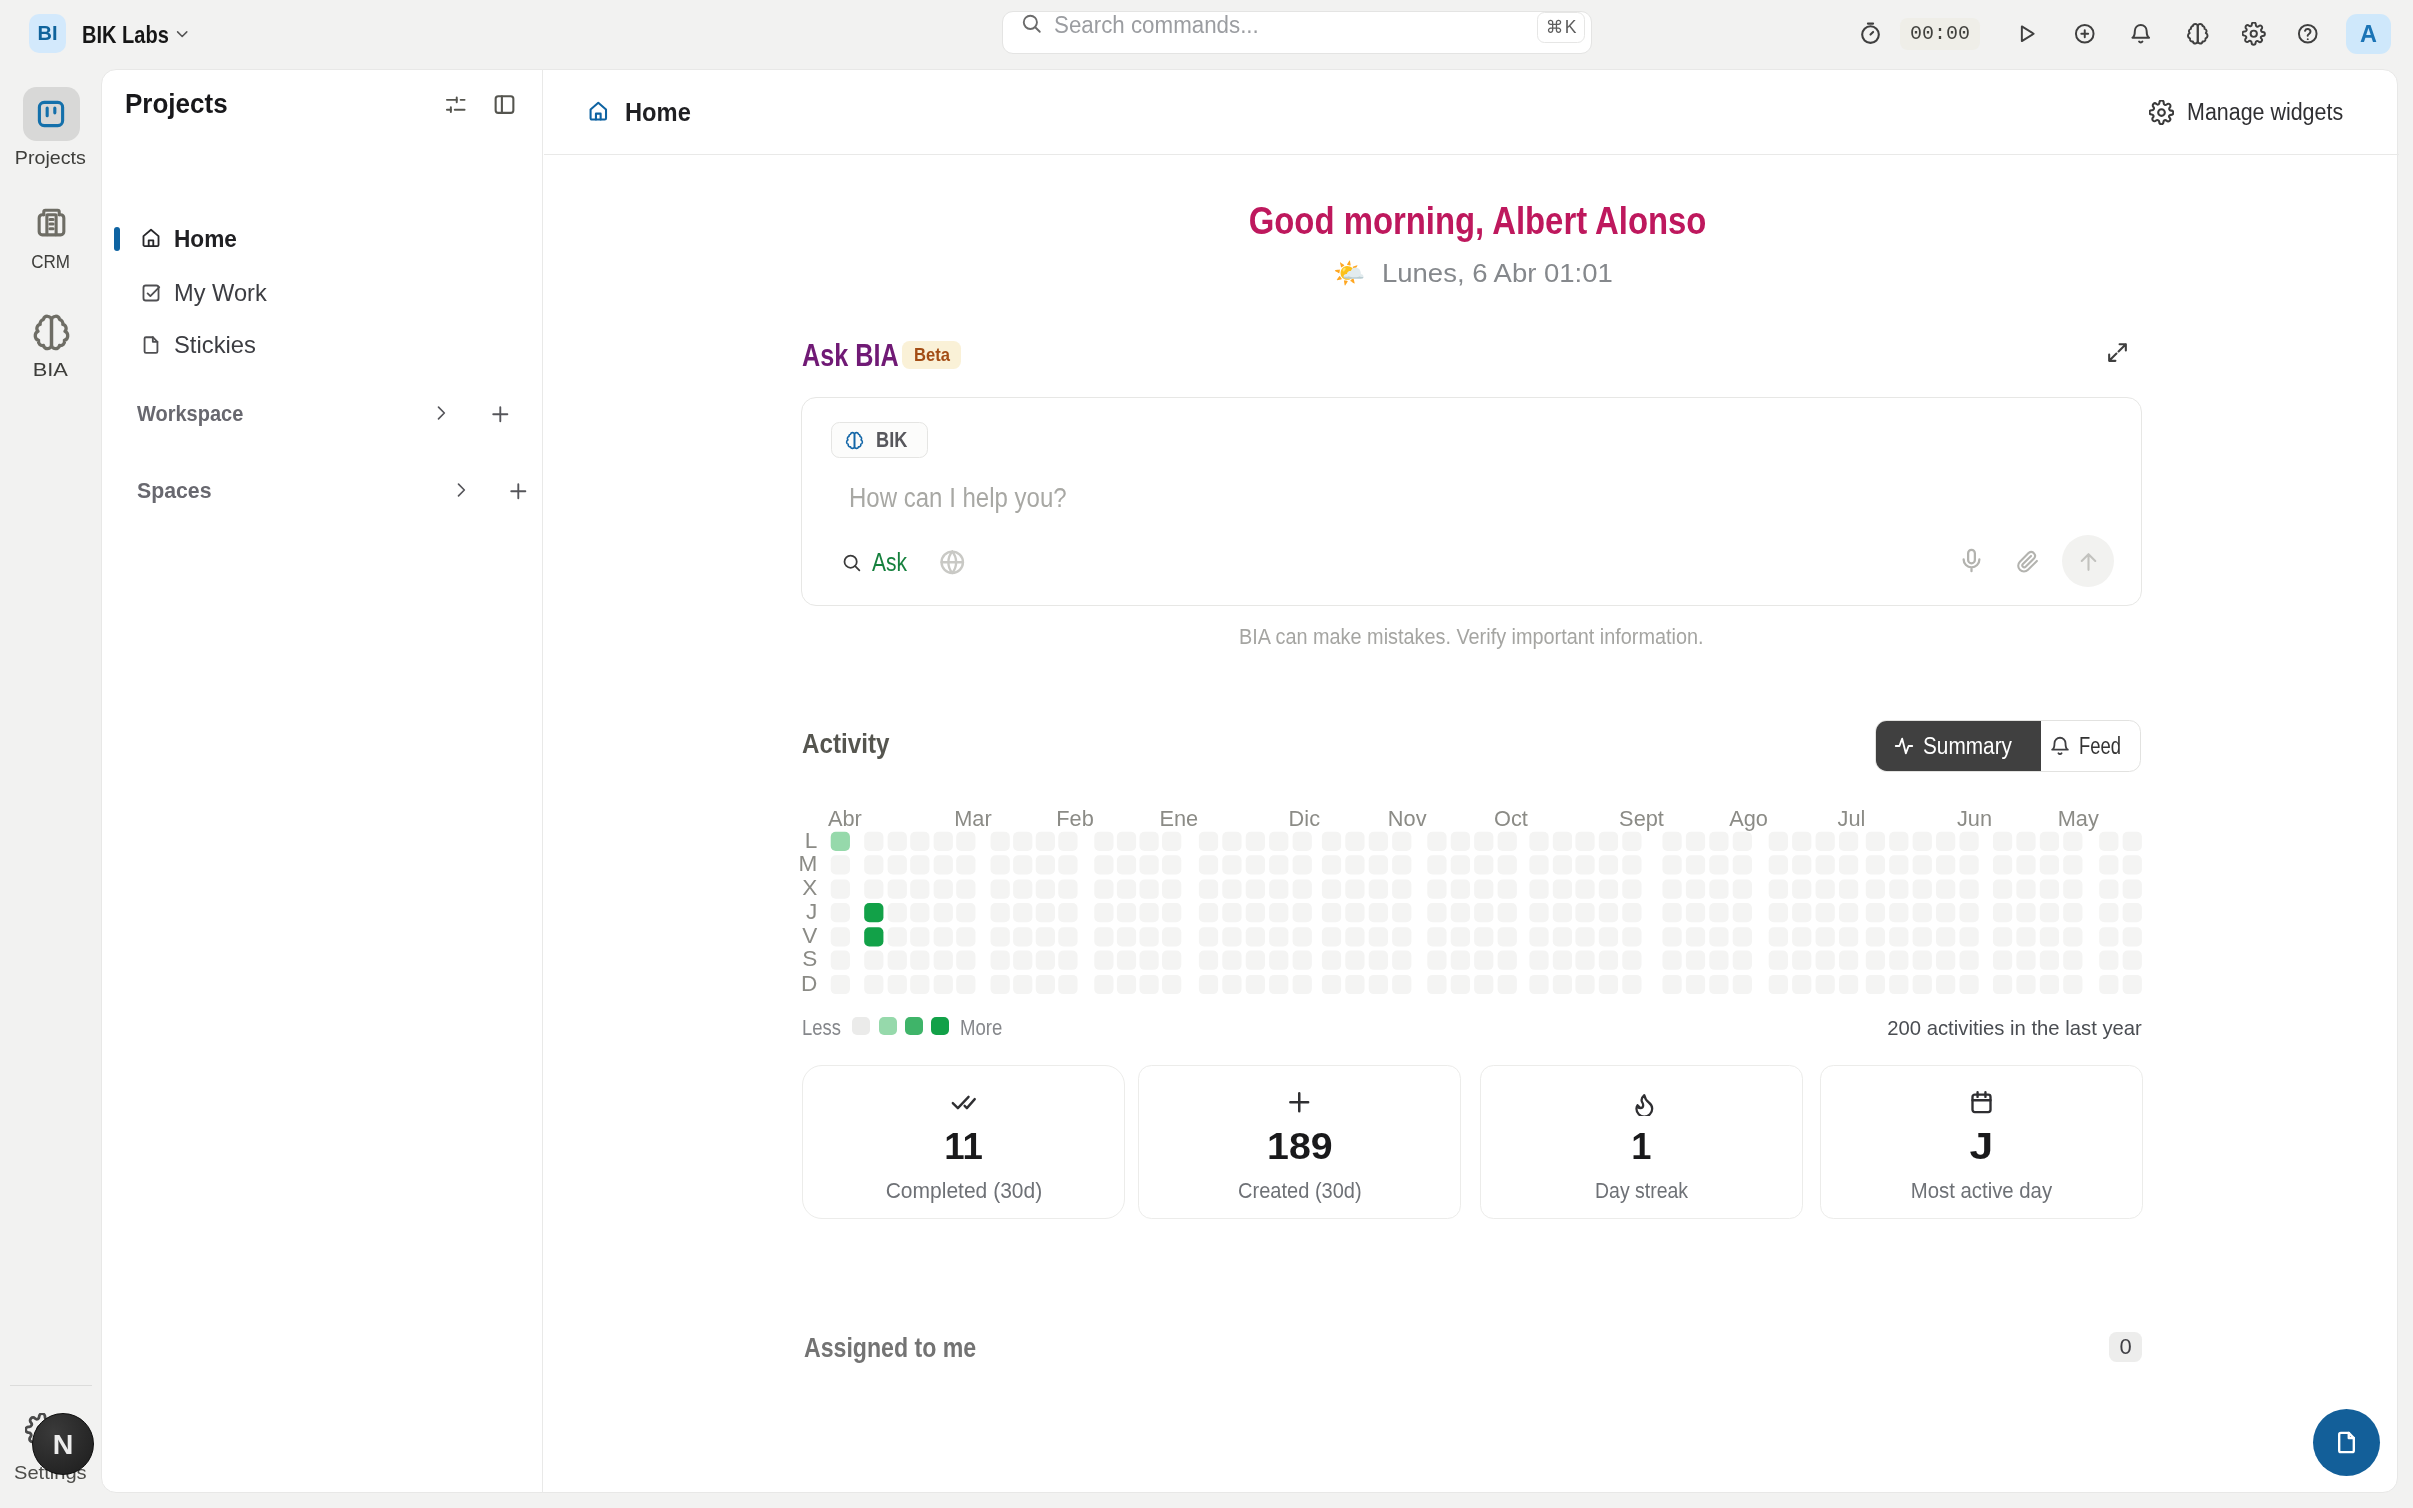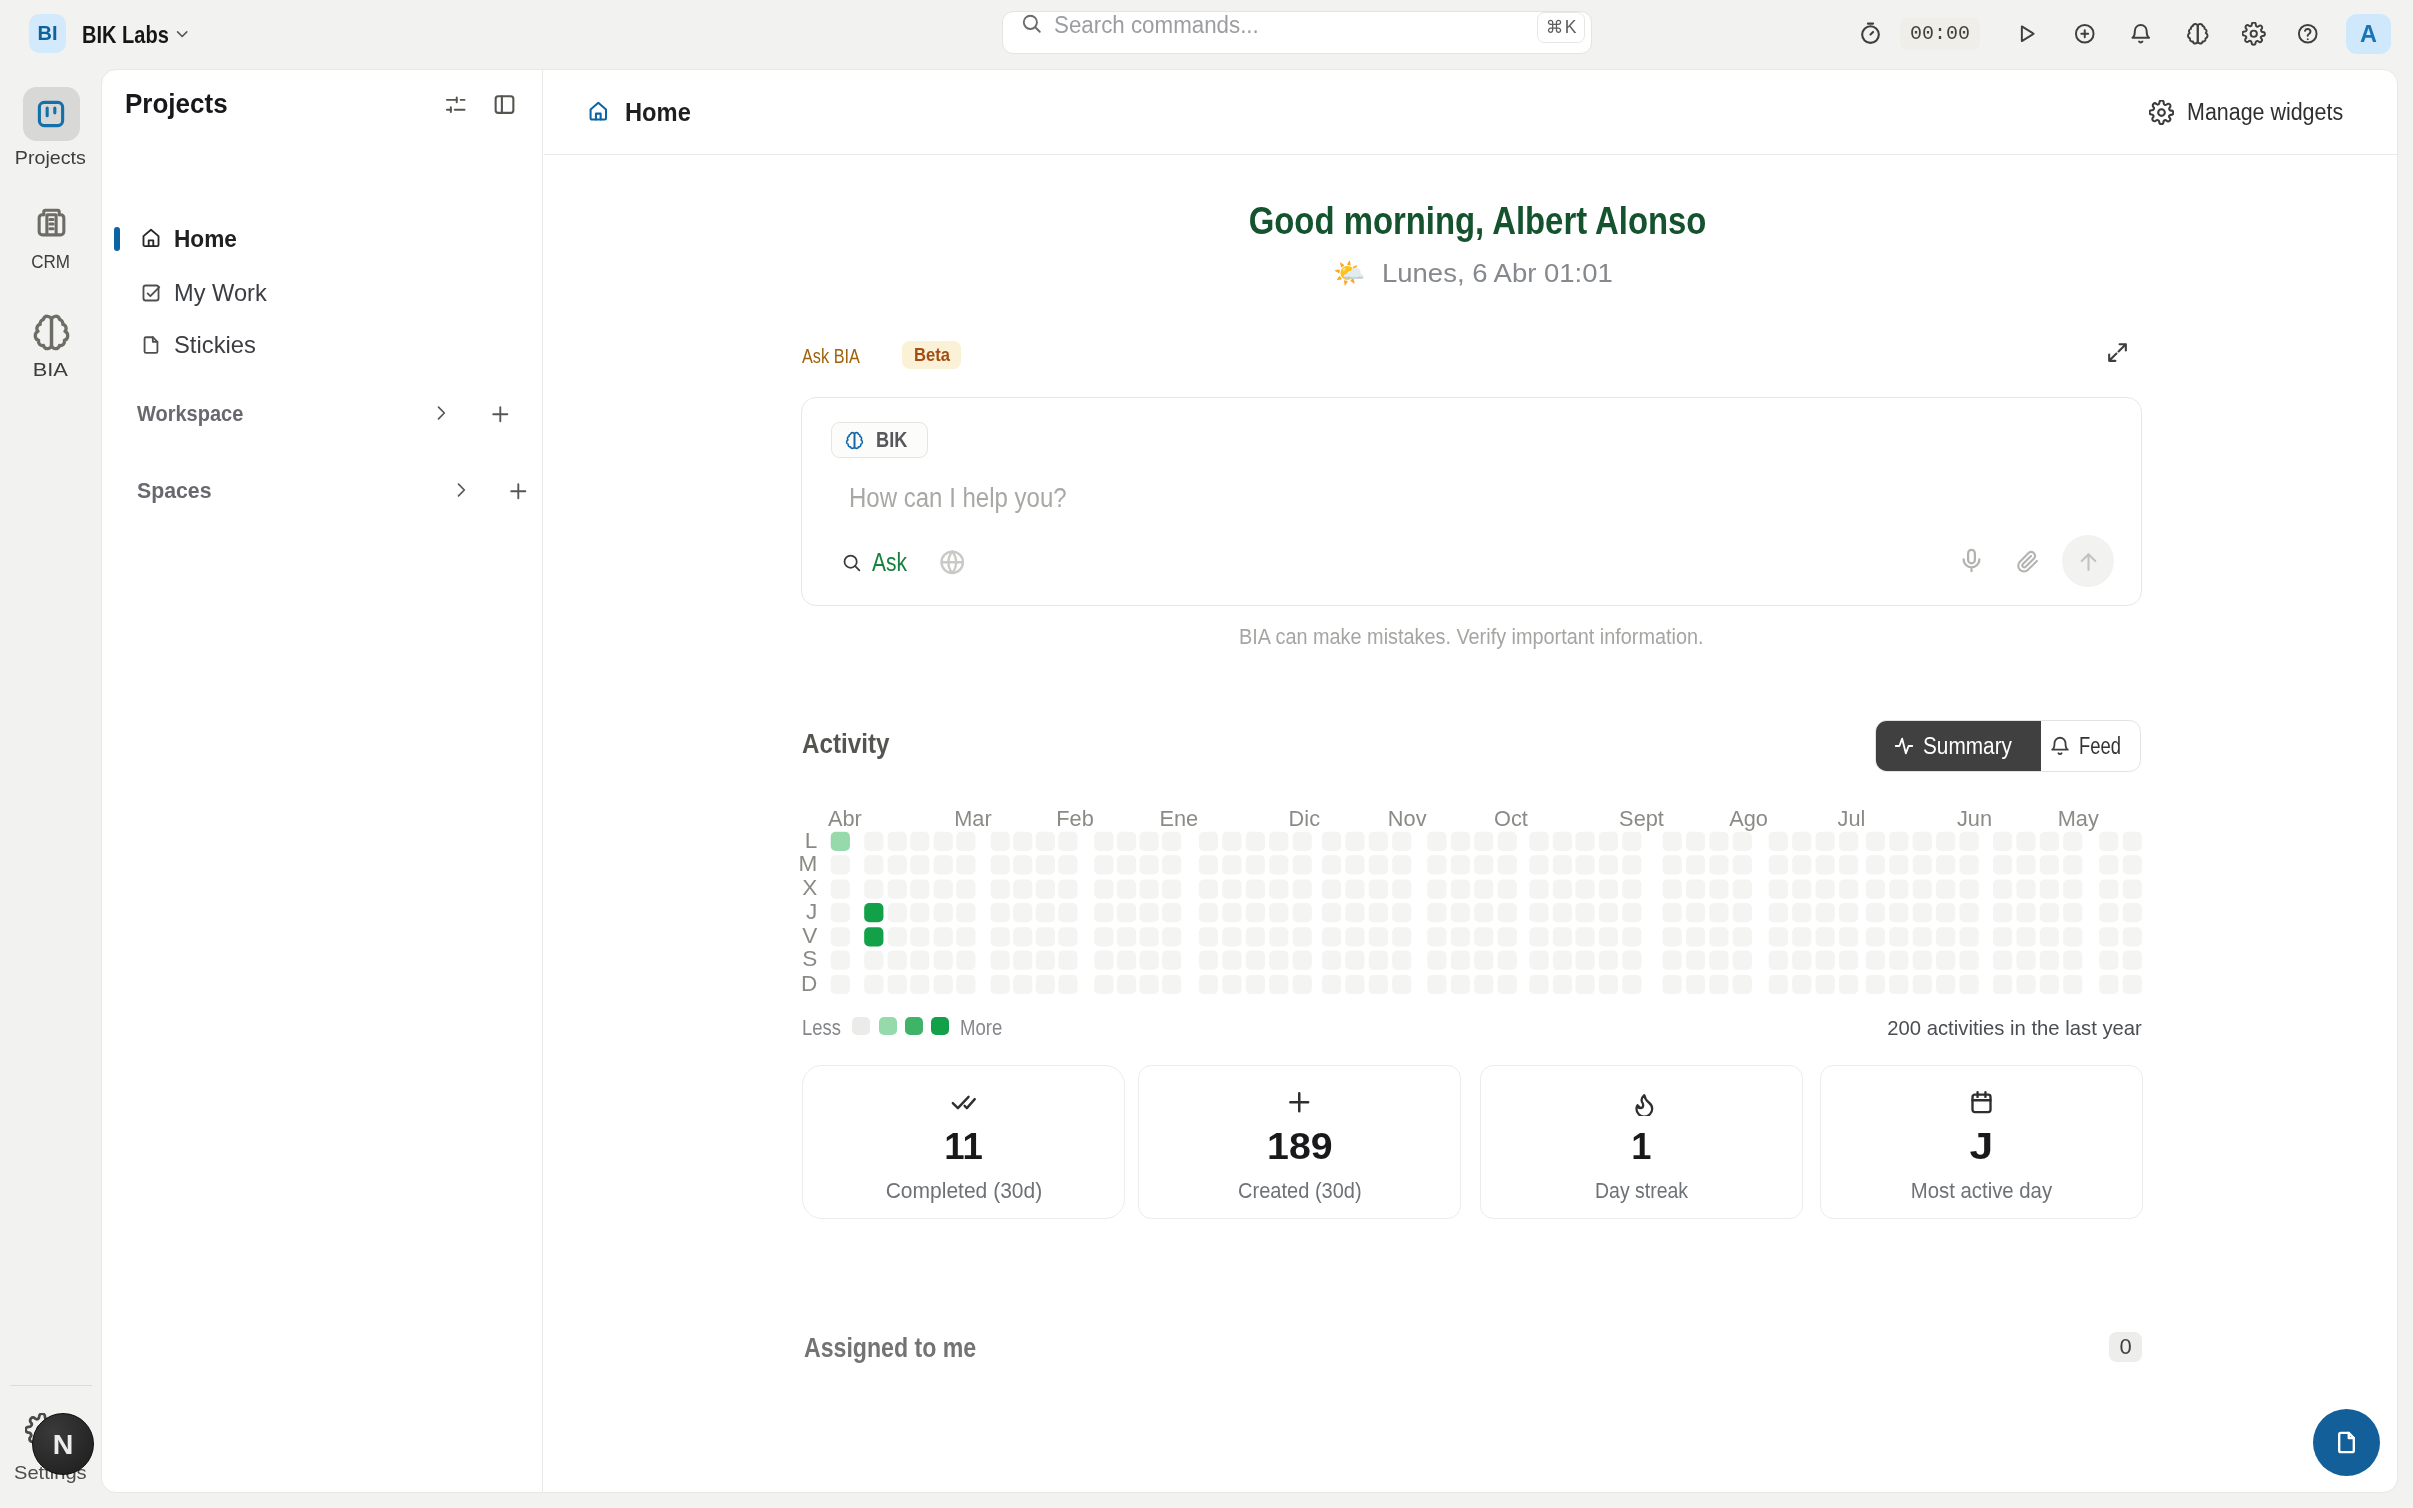--- a/index.html
+++ b/index.html
@@ -166,29 +166,29 @@
   </div>
 <div class="abs txt" style="right:70px;top:95px;height:34px">
   <svg style="margin-right:-1.7px" width="25" height="25" viewBox="0 0 24 24">
       <circle class="ico" style="stroke:#3a3a3a" cx="12" cy="12" r="3.2"></circle>
       <path class="ico" style="stroke:#3a3a3a" d="M19.4 15a1.7 1.7 0 0 0 .3 1.9l.1.1a2 2 0 1 1-2.9 2.9l-.1-.1a1.7 1.7 0 0 0-1.9-.3 1.7 1.7 0 0 0-1 1.5v.2a2 2 0 1 1-4.1 0V21a1.7 1.7 0 0 0-1.1-1.6 1.7 1.7 0 0 0-1.9.3l-.1.1a2 2 0 1 1-2.9-2.9l.1-.1a1.7 1.7 0 0 0 .3-1.9 1.7 1.7 0 0 0-1.5-1h-.2a2 2 0 1 1 0-4.1H3a1.7 1.7 0 0 0 1.6-1.1 1.7 1.7 0 0 0-.3-1.9l-.1-.1a2 2 0 1 1 2.9-2.9l.1.1a1.7 1.7 0 0 0 1.9.3H9a1.7 1.7 0 0 0 1-1.5v-.2a2 2 0 1 1 4.1 0V3a1.7 1.7 0 0 0 1 1.6 1.7 1.7 0 0 0 1.9-.3l.1-.1a2 2 0 1 1 2.9 2.9l-.1.1a1.7 1.7 0 0 0-.3 1.9v.1a1.7 1.7 0 0 0 1.5 1h.2a2 2 0 1 1 0 4.1H21a1.7 1.7 0 0 0-1.6 1z"></path>
     </svg>
   <span style="font-size:23.5px;color:#2f2f32"><span id="manage" style="display:inline-block;white-space:nowrap;transform:scaleX(0.9122);transform-origin:right center">Manage widgets</span></span>
 </div>
 <div class="abs" style="left:544px;top:154px;width:1855px;height:0.8px;background:#e9e9e8"></div>
 
-<div class="abs ctr" style="left:550px;top:199px;width:1855px;height:44px;font-size:38px;font-weight:bold;color:#14532d">
+<div class="abs ctr" style="left:550px;top:199px;width:1855px;height:44px;font-size:38px;font-weight:bold;color:#be185d">
     <span id="greet" style="display:inline-block;white-space:nowrap;transform:scaleX(0.8650);transform-origin:center center">Good morning, Albert Alonso</span>
   </div>
 <div class="abs ctr" style="left:535px;top:256px;width:1855px;height:34px">
   <span style="font-size:26px">🌤️</span>
   <span style="margin-left:16px;font-size:25px;color:#85888c"><span id="date" style="display:inline-block;white-space:nowrap;transform:scaleX(1.0998);transform-origin:left center">Lunes, 6 Abr 01:01</span></span>
 </div>
 
-<div class="abs txt" style="left:802px;top:339px;height:34px;font-size:20px;font-weight:normal;color:#a16207">
+<div class="abs txt" style="left:802px;top:339px;height:34px;font-size:31px;font-weight:bold;color:#701a75">
     <span id="askbia" style="display:inline-block;white-space:nowrap;transform:scaleX(0.8139);transform-origin:left center">Ask BIA</span>
   </div>
 <div class="abs ctr" style="left:902px;top:341px;width:59px;height:28px;background:#faf1d7;border-radius:7.5px;font-size:18.4px;font-weight:bold;color:#a34d15">
     <span id="beta" style="display:inline-block;white-space:nowrap;transform:scaleX(0.9017);transform-origin:center center">Beta</span>
   </div>
 <svg class="abs" style="left:2105px;top:340px" width="25" height="25" viewBox="0 0 24 24">
     <path class="ico" d="M14 4h6v6M20 4l-7 7M10 20H4v-6M4 20l7-7"></path>
   </svg>
 
 <div class="abs" style="left:801px;top:397px;width:1341px;height:209px;background:#fff;border:0.8px solid #e7e7e5;border-radius:15px">

